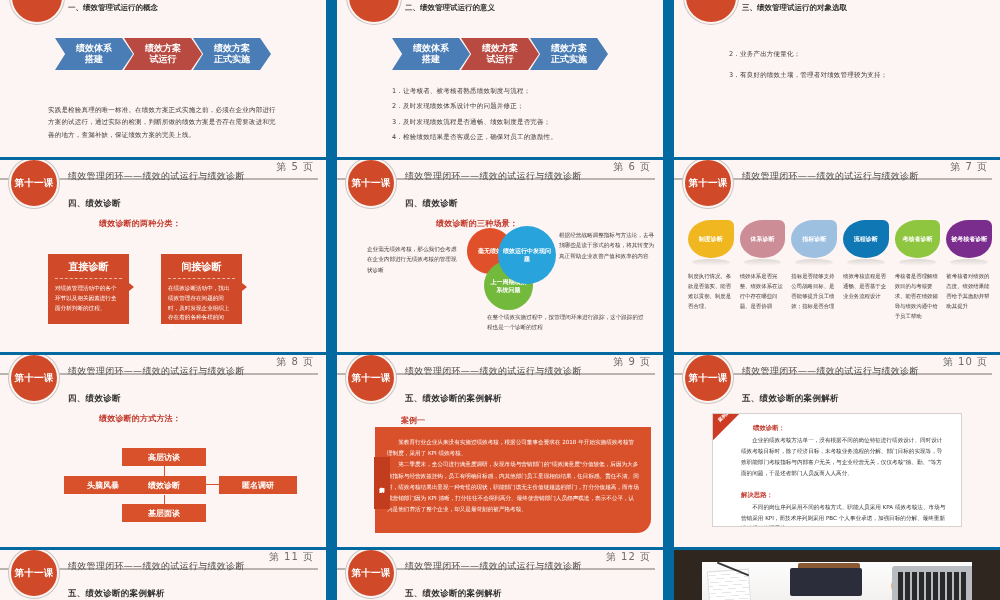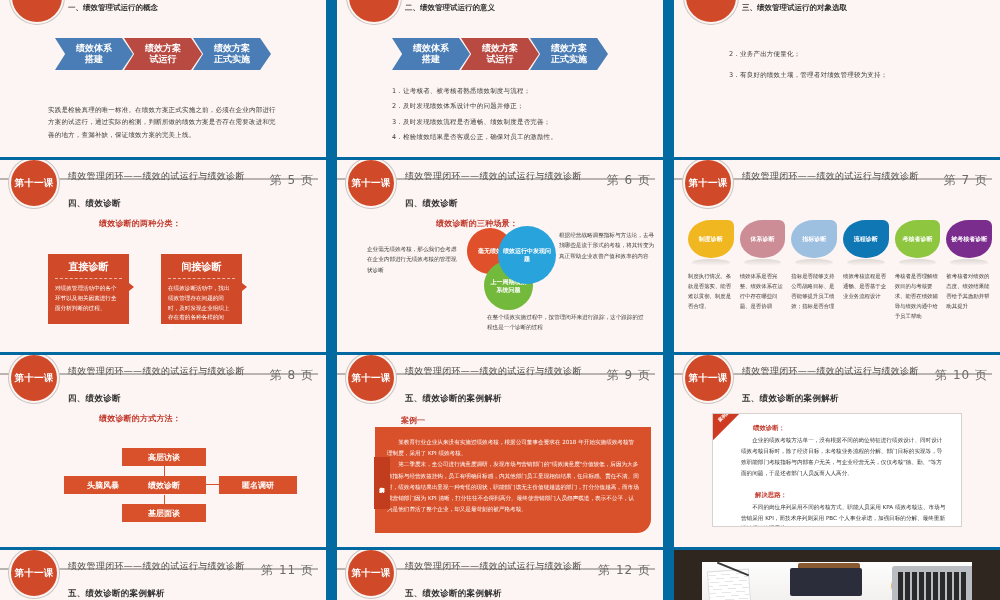--- a/index.html
+++ b/index.html
@@ -37,22 +37,22 @@
     box-shadow:0 0 0 1px #c9c4c0;
     display:flex; align-items:center; justify-content:center;
     color:#fff; font-size:9.5px; font-weight:bold; letter-spacing:.2px;
     z-index:3;
   }
   .hdr-title {
     position:absolute; left:68px; top:10px;
     font-size:9px; color:#4a4a4a; letter-spacing:.3px;
   }
   .pageno {
-    position:absolute; right:12px; top:12px;
-    font-size:12px; color:#6b6b6b; letter-spacing:1px;
+    position:absolute; right:12px; top:0;
+    font-size:10px; color:#6b6b6b; letter-spacing:1px;
   }
   .sec {
     position:absolute; left:68px; top:38px;
     font-size:8.5px; color:#333; font-weight:bold; letter-spacing:.3px;
   }
   .subhead {
     position:absolute; left:68px; top:58px;
     font-size:8px; color:#c0392b; font-weight:bold; letter-spacing:.2px;padding-left:31px;
   }
 
@@ -169,21 +169,21 @@
     background:#fff; border:1px solid #d8d2cf; overflow:hidden;
   }
   .corner {
     position:absolute; left:-24px; top:-10px;
     width:72px; height:20px; background:#cf3b22;
     transform:rotate(-45deg);
     color:#fff; font-size:4.6px; font-weight:bold;
     display:flex; align-items:center; justify-content:center;
   }
   .card h4 { font-size:6.4px; color:#c0392b; margin:10px 0 2px 40px; }
-  .card h4.s2 { margin-top:12px; margin-left:42px; }
+  .card h4.s2 { margin-top:12px; margin-left:28px; }
   .card p { font-size:5.6px; color:#333; line-height:1.95; margin:0 14px 0 28px; text-indent:2em; }
 
   
   .photo {
     position:absolute; left:28px; right:28px; top:12px; bottom:0;
     background:
       radial-gradient(circle at 74% 50%, #e8a33c 0 5%, transparent 5.5%),
       linear-gradient(180deg,#fdfdfd,#f0eeec);
     overflow:hidden;
   }

